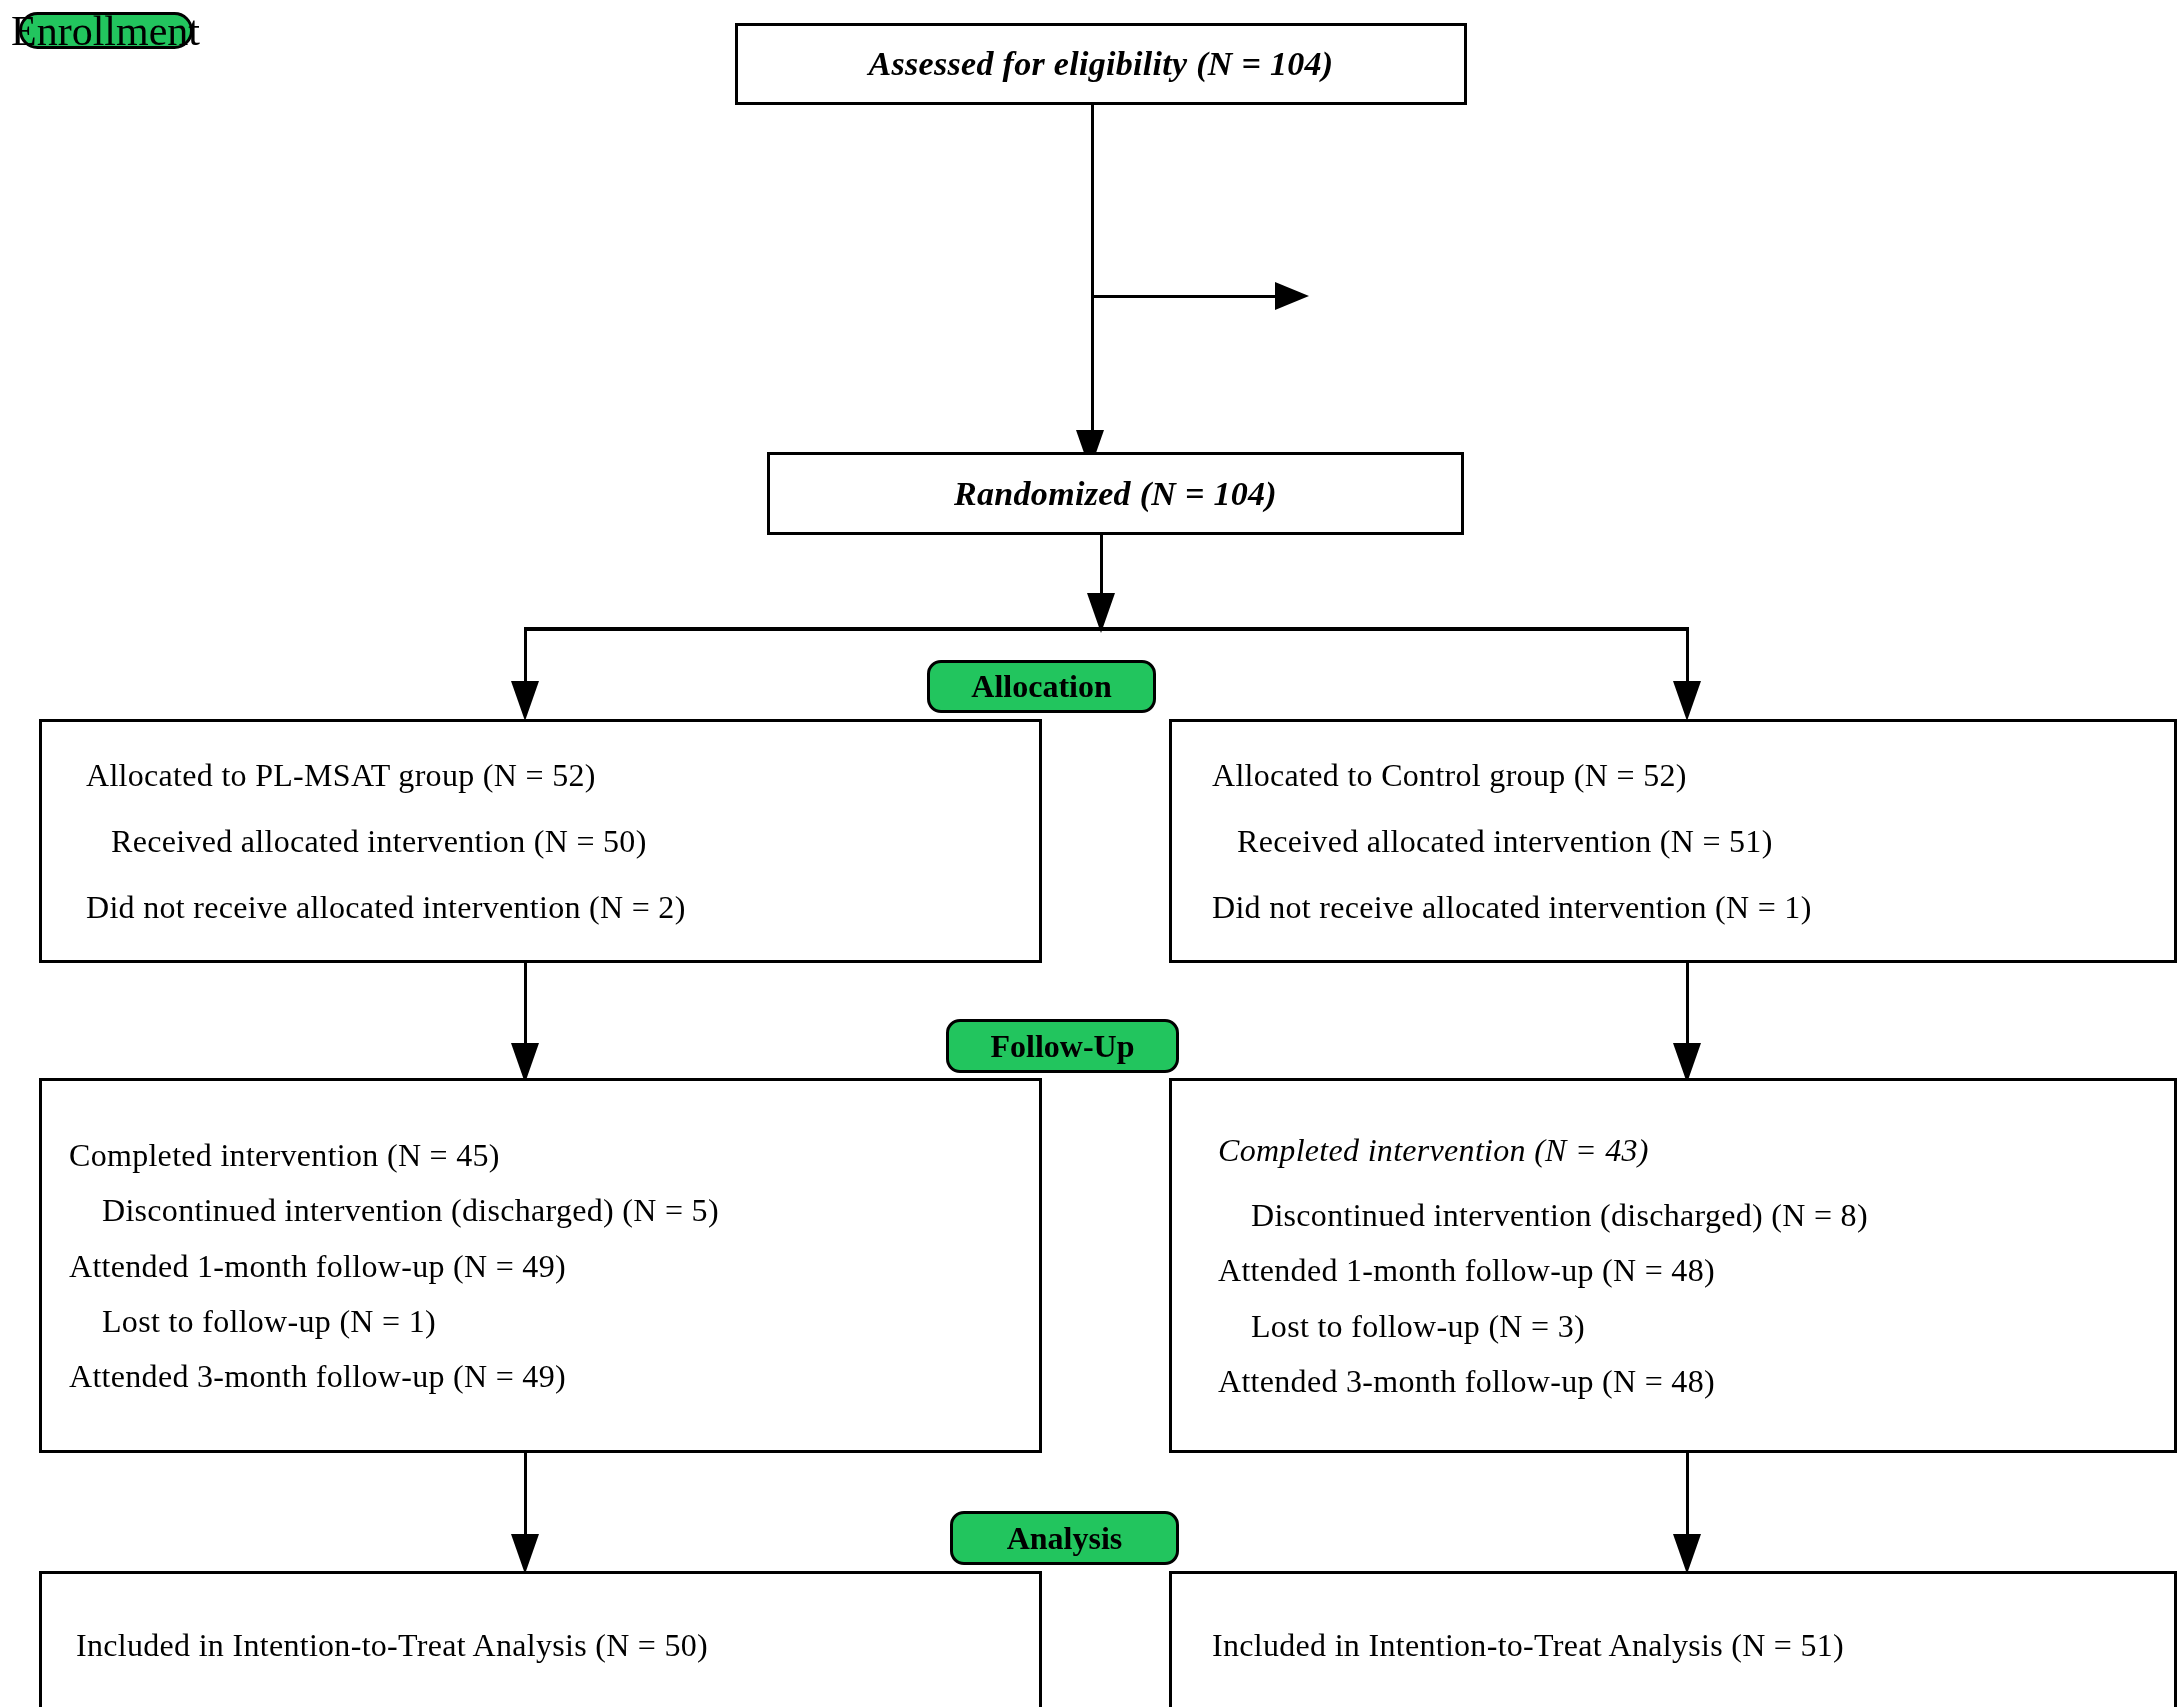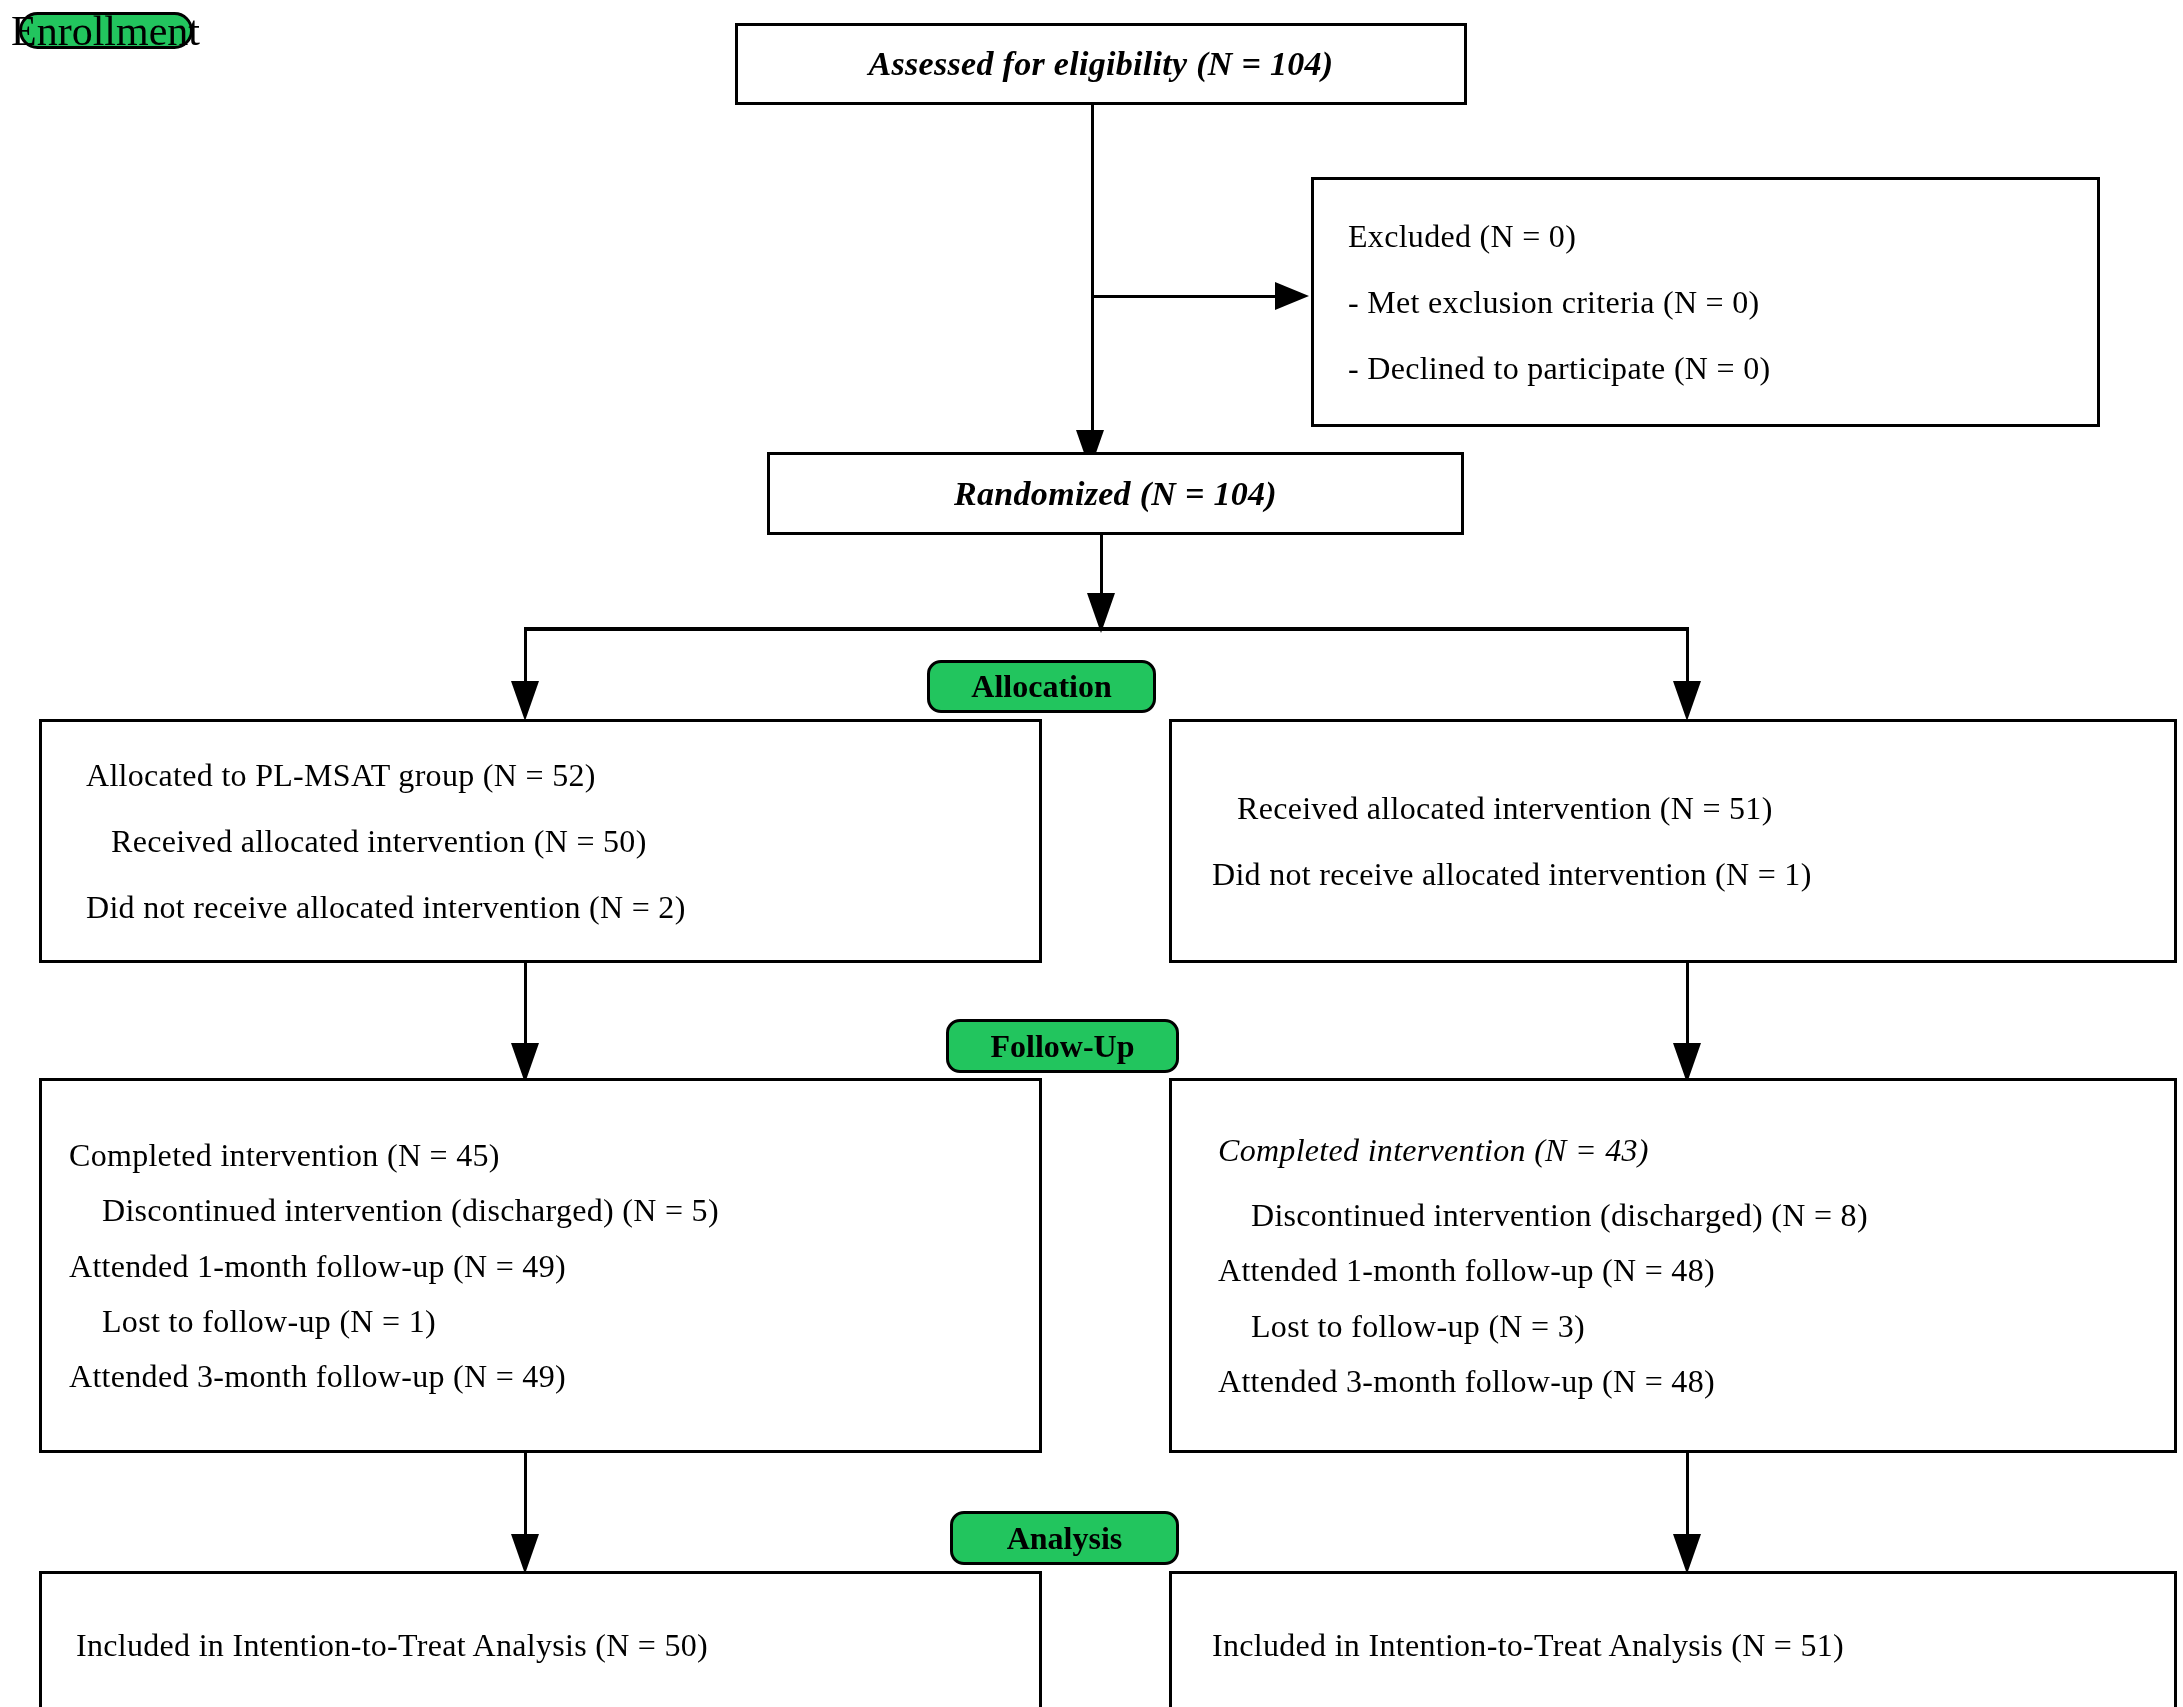--- a/index.html
+++ b/index.html
@@ -98,25 +98,20 @@
 
   <div class="box centerbox" id="box-assessed" style="left:735px; top:23px; width:732px; height:82px;">
     <span class="line">Assessed for eligibility (N = 104)</span>
   </div>
 
   <div class="vline" style="left:1091px; top:105px; height:348px;"></div>
   <div class="hline" style="left:1091px; top:295px; width:184px;"></div>
   <div class="arrow-right" style="left:1275px; top:282px;"></div>
   <div class="arrow-down" style="left:1076px; top:430px;"></div>
 
-  <div class="box listbox" id="box-excluded" style="left:1311px; top:177px; width:789px; height:250px; padding-left:34px;">
-    <span class="line" style="margin-bottom:34px;">Excluded (N = 0)</span>
-    <span class="line" style="margin-bottom:34px;">-  Met exclusion criteria (N = 0)</span>
-    <span class="line">-  Declined to participate (N = 0)</span>
-  </div>
 
   <div class="box centerbox" id="box-randomized" style="left:767px; top:452px; width:697px; height:83px;">
     <span class="line">Randomized (N = 104)</span>
   </div>
 
   <div class="vline" style="left:1100px; top:535px; height:82px;"></div>
   <div class="arrow-down" style="left:1087px; top:593px;"></div>
   <div class="hthick" style="left:524px; top:627px; width:1165px;"></div>
   <div class="vline" style="left:524px; top:627px; height:77px;"></div>
   <div class="vline" style="left:1686px; top:627px; height:77px;"></div>
@@ -127,20 +122,21 @@
     <span class="line">Allocation</span>
   </div>
 
   <div class="box listbox" id="box-alloc-left" style="left:39px; top:719px; width:1003px; height:244px; padding-left:44px;">
     <span class="line" style="margin-bottom:34px;">Allocated to PL-MSAT group (N = 52)</span>
     <span class="line" style="margin-left:25px; margin-bottom:34px;">Received allocated intervention (N = 50)</span>
     <span class="line">Did not receive allocated intervention (N = 2)</span>
   </div>
 
   <div class="box listbox" id="box-alloc-right" style="left:1169px; top:719px; width:1008px; height:244px; padding-left:40px;">
+    <span class="line" style="margin-bottom:34px;">Allocated to Control group (N = 52)</span>
     <span class="line" style="margin-left:25px; margin-bottom:34px;">Received allocated intervention (N = 51)</span>
     <span class="line">Did not receive allocated intervention (N = 1)</span>
   </div>
 
   <div class="vline" style="left:524px; top:963px; height:103px;"></div>
   <div class="arrow-down" style="left:511px; top:1043px;"></div>
   <div class="vline" style="left:1686px; top:963px; height:103px;"></div>
   <div class="arrow-down" style="left:1673px; top:1043px;"></div>
 
   <div class="badge badge-stage" id="badge-followup" style="left:946px; top:1019px; width:233px; height:54px;">

